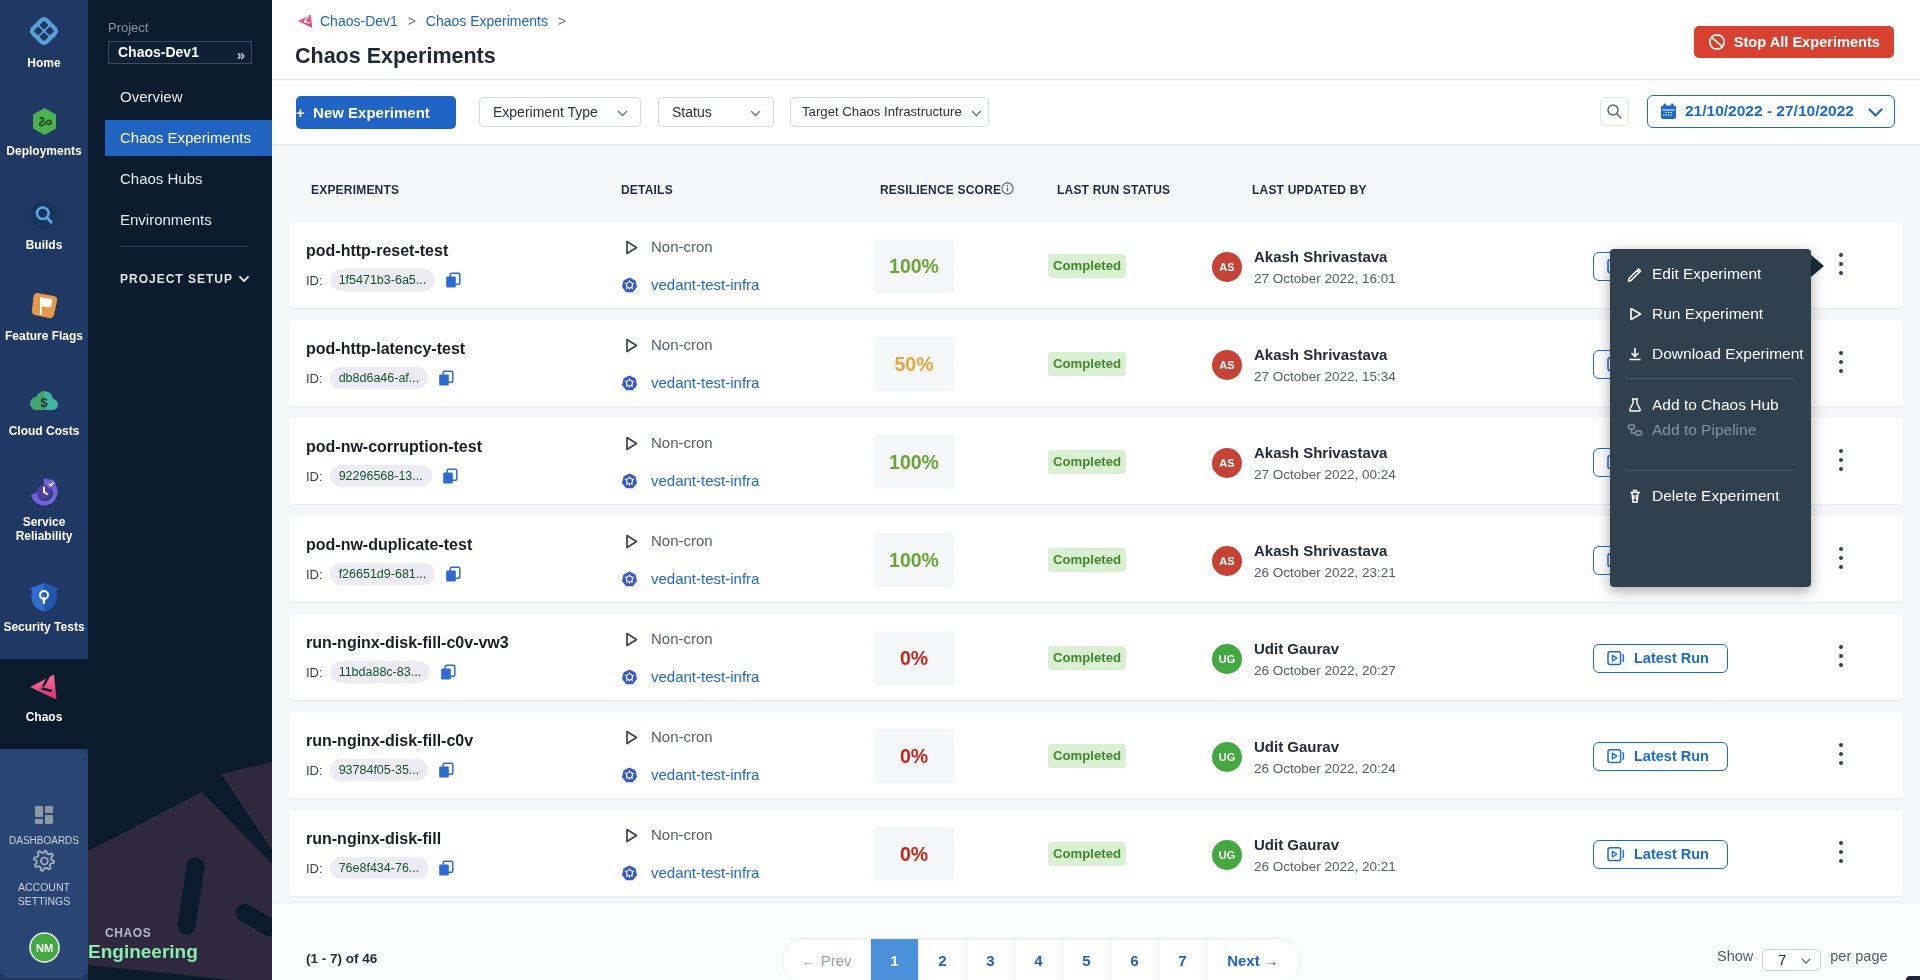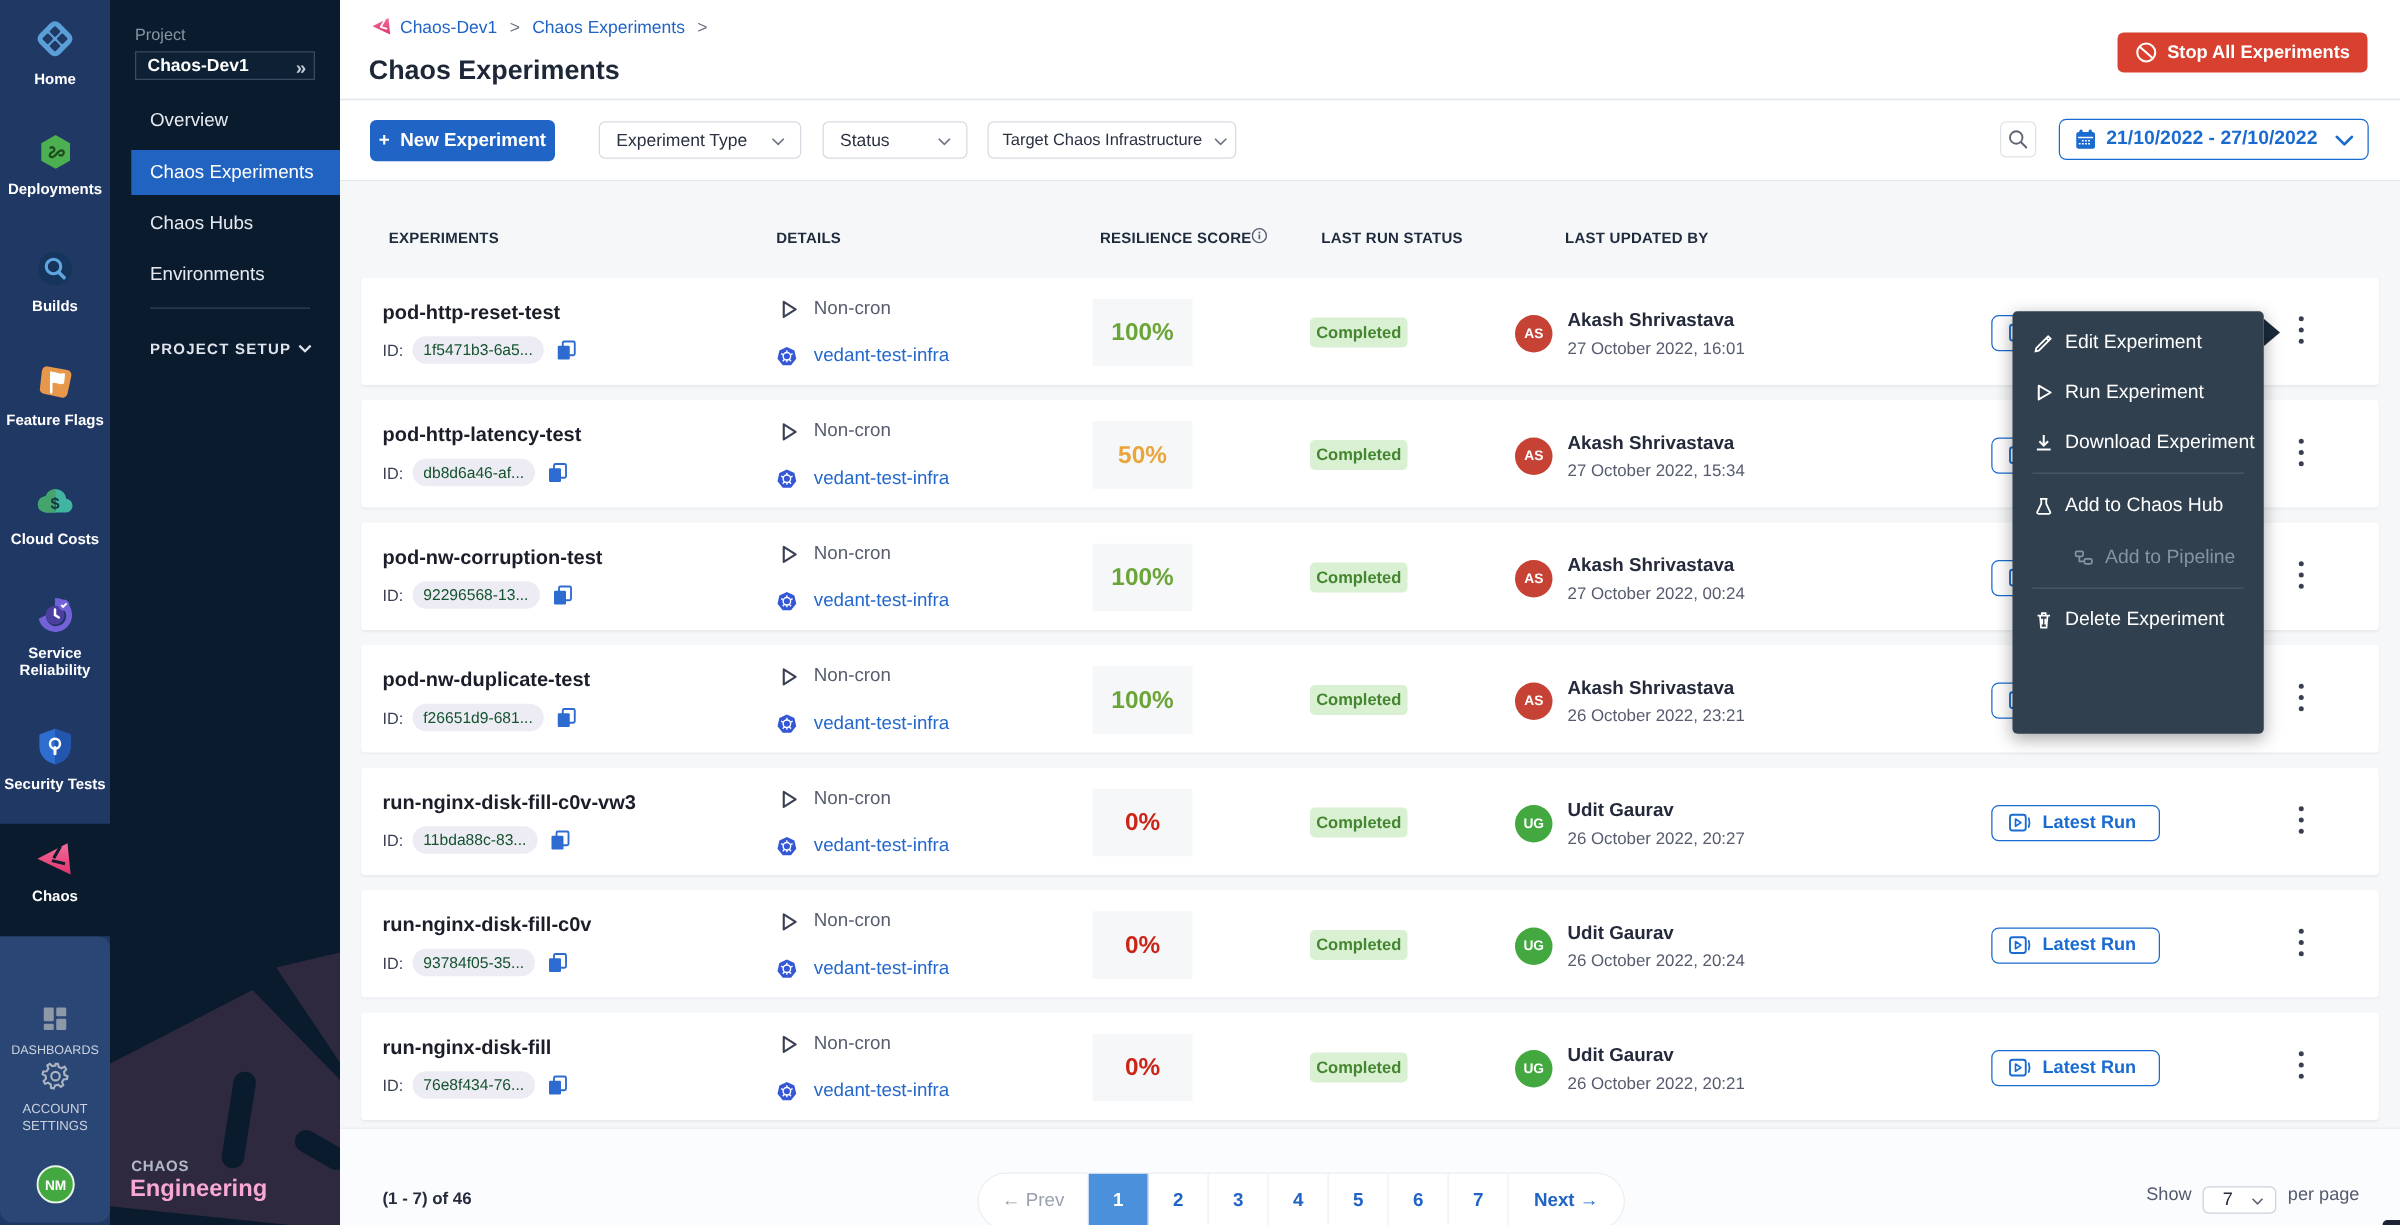--- a/index.html
+++ b/index.html
@@ -16,34 +16,34 @@
 
 #sb2 { position:absolute; left:88px; top:0; width:184px; height:980px; background:#0b1b2e; z-index:20; overflow:hidden; }
 #projLbl { position:absolute; left:20px; top:20px; font-size:13px; color:#8a93a5; }
 #projBox { position:absolute; left:20px; top:41px; width:144px; height:23px; border:1px solid #3c4a61; background:#0e2033; color:#fff; font-size:14px; font-weight:bold; line-height:21px; padding-left:9px; }
 #projBox .dbl { position:absolute; right:9px; top:2px; color:#c3cad4; font-size:15px; letter-spacing:-3px; }
 .nav2 { position:absolute; left:0; width:184px; height:36px; line-height:36px; color:#e6eaf0; font-size:15px; padding-left:32px; }
 #nav2sel { position:absolute; left:105px; top:120px; z-index:25; width:167px; height:36px; background:#2163c0; color:#fff; font-size:15px; line-height:36px; padding-left:15px; }
 #sb2div { position:absolute; left:32px; top:246px; width:128px; height:1px; background:#33415a; }
 #psetup { position:absolute; left:32px; top:272px; font-size:12px; font-weight:bold; letter-spacing:1px; color:#dfe4ec; }
 #chaosEngLbl { position:absolute; left:17px; top:926px; color:#b3bac6; font-size:12px; font-weight:bold; letter-spacing:0.6px; }
-#chaosEngTitle { position:absolute; left:16px; top:941px; color:#f9a8d4; font-size:19px; font-weight:bold; }
+#chaosEngTitle { position:absolute; left:0; top:941px; color:#86efac; font-size:19px; font-weight:bold; }
 
 
 #main { position:absolute; left:272px; top:0; width:1648px; height:980px; background:#f7f8fa; }
 #hdr { position:absolute; left:0; top:0; width:1648px; height:80px; background:#fff; border-bottom:1px solid #e4e7ec; }
 #crumbs { position:absolute; left:25px; top:13px; font-size:14px; color:#2064c5; }
 #crumbs .sep { color:#6b7280; padding:0 6px; font-size:14px; }
 #title { position:absolute; left:23px; top:44px; font-size:21.5px; font-weight:bold; color:#1d2737; }
 #stopBtn { position:absolute; right:26px; top:26px; height:32px; background:#d8402f; border-radius:5px; color:#fff; font-weight:bold; font-size:14.6px; line-height:32px; padding:0 14px 0 40px; }
 
 
 #toolbar { position:absolute; left:0; top:81px; width:1648px; height:64px; background:#fff; border-bottom:1px solid #e4e7ec; }
 .tbBtn { position:absolute; top:15px; height:33px; border-radius:5px; }
-#newExp { left:24px; width:148px; background:#2064c5; color:#fff; font-weight:bold; font-size:15px; text-align:center; line-height:33px; }
+#newExp { left:24px; width:160px; background:#2064c5; color:#fff; font-weight:bold; font-size:15px; line-height:33px; }
 .drop { position:absolute; top:16px; height:30px; white-space:nowrap; background:#fff; border:1px solid #d6dae1; border-radius:5px; font-size:14px; color:#2a3140; line-height:28px; padding-left:13px; }
 #searchBox { position:absolute; left:1328px; top:16px; width:29px; height:29px; border:1px solid #e0e3e8; background:#fff; border-radius:5px; }
 #dateBox { position:absolute; left:1375px; top:14px; width:248px; height:33px; border:1.6px solid #1a6bd0; border-radius:6px; background:#fff; color:#1a6bd0; font-weight:bold; font-size:15.5px; line-height:30px; padding-left:37px; }
 
 
 #tbl { position:absolute; left:0; top:145px; width:1648px; height:835px; background:#f5f7f9; }
 .th { position:absolute; top:38px; font-size:12px; font-weight:bold; color:#1f2a3c; letter-spacing:0.2px; }
 .rowc { position:absolute; left:17px; width:1614px; height:86px; background:#fff; border-radius:3px; box-shadow:0 1px 2px rgba(40,41,61,0.06); }
 .ename { position:absolute; left:17px; top:20px; font-size:16px; font-weight:bold; color:#1b1d29; }
 .idrow { position:absolute; left:17px; top:47px; height:22px; display:flex; align-items:center; }
@@ -551,21 +551,21 @@
         <path d="M9 3 V11 M5.5 8 L9 11.5 L12.5 8 M3.5 14.5 H14.5" fill="none" stroke="#fff" stroke-width="1.6"></path>
       </svg>
       <span class="mt">Download Experiment</span>
     </div>
     <div class="mi" style="top:137px;color:#fff;">
       <svg width="18" height="18" viewBox="0 0 18 18">
         <path d="M6 3 H12 M7 3 V7 L3.8 13.7 A1 1 0 0 0 4.8 15 H13.2 A1 1 0 0 0 14.2 13.7 L11 7 V3" fill="none" stroke="#fff" stroke-width="1.4"></path>
       </svg>
       <span class="mt">Add to Chaos Hub</span>
     </div>
-    <div class="mi" style="top:178px;color:#8793a1;margin-left:32px;">
+    <div class="mi" style="top:162px;color:#8793a1;">
       <svg width="18" height="18" viewBox="0 0 18 18">
         <rect x="2.5" y="4" width="6" height="4" rx="1.2" fill="none" stroke="#8793a1" stroke-width="1.4"></rect>
         <rect x="9.5" y="10" width="6" height="4" rx="1.2" fill="none" stroke="#8793a1" stroke-width="1.4"></rect>
         <path d="M5.5 8 V12 H9.5" fill="none" stroke="#8793a1" stroke-width="1.4"></path>
       </svg>
       <span class="mt">Add to Pipeline</span>
     </div>
     <div class="mi" style="top:228px;color:#fff;padding-left:11px;">
       <svg width="18" height="18" viewBox="0 0 18 18">
         <path d="M4 5.5 H14 M6 5.5 L6.8 15 H11.2 L12 5.5 M7.5 5 V3.5 H10.5 V5 M7.8 8 V12.5 M10.2 8 V12.5" fill="none" stroke="#fff" stroke-width="1.4"></path>

